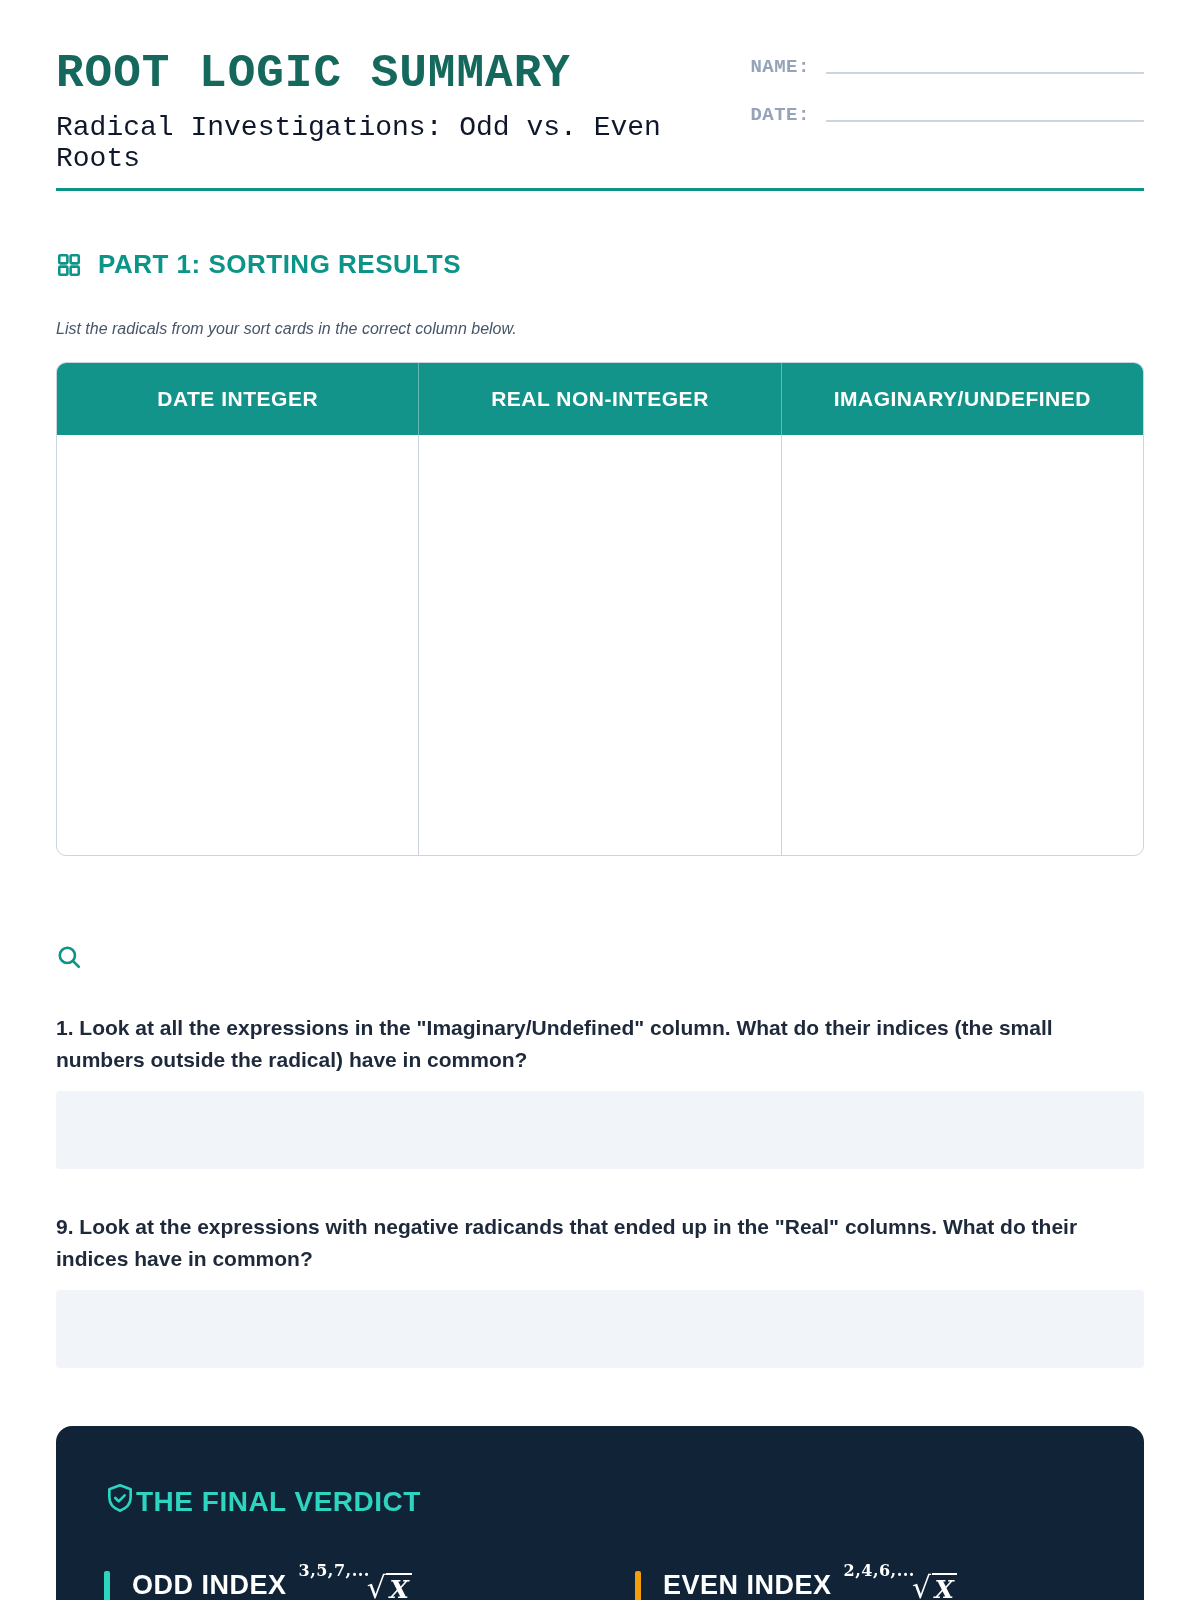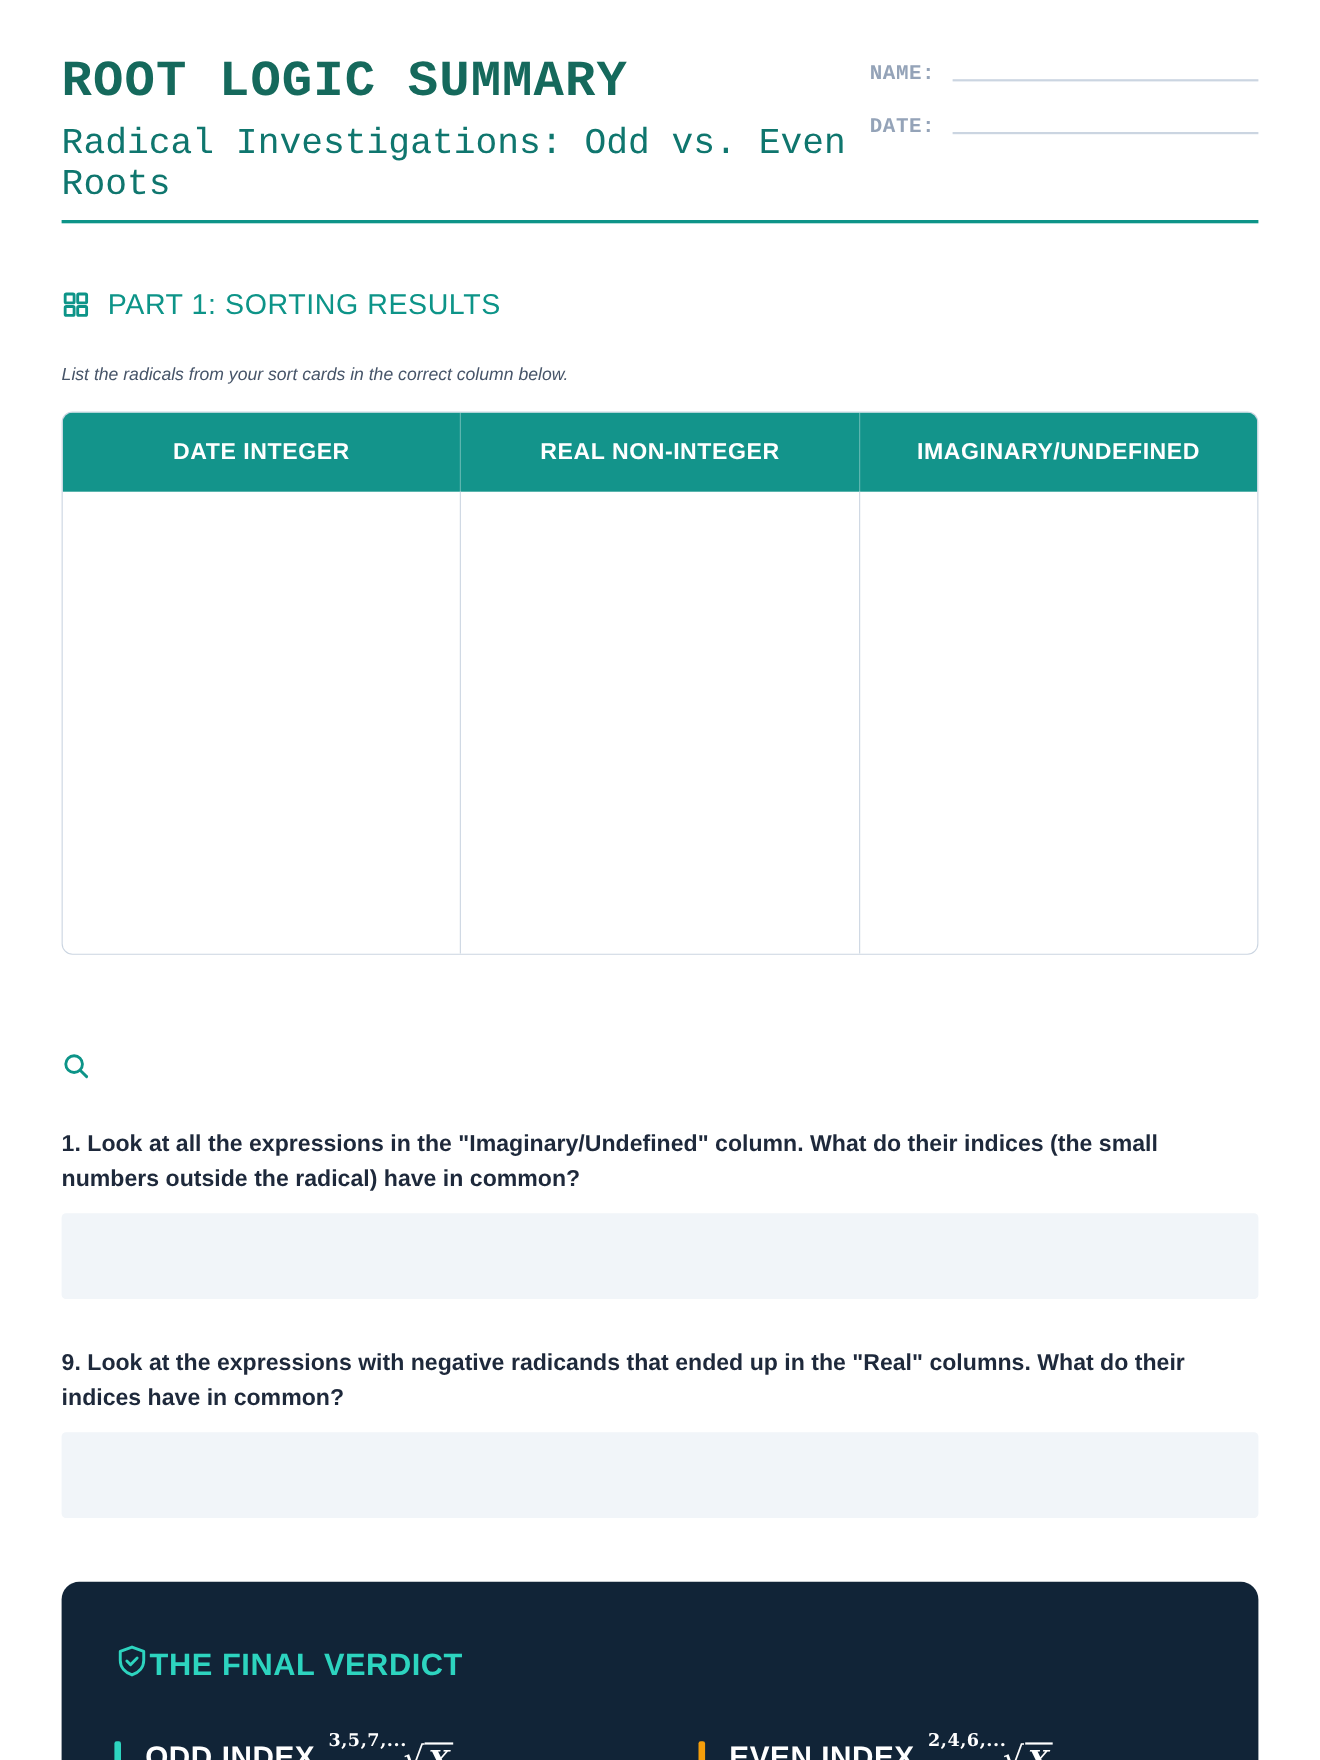--- a/index.html
+++ b/index.html
@@ -19,22 +19,22 @@
   .header { display: flex; justify-content: space-between; align-items: flex-start; font-family: Liberation Mono, monospace; }
   .page-title {
     font-size: 46px;
     font-weight: 800;
     letter-spacing: 1px;
     color: #15695c;
     line-height: 1.05;
   }
   .subtitle {
     margin-top: 14px;
-    font-size: 33px;
-    color: #0f766e;
+    font-size: 28px;
+    color: #0f172a;
   }
   .header-fields { width: 400px; padding-top: 6px; }
   .field-row { display: flex; align-items: flex-end; margin-bottom: 26px; }
   .field-label {
     font-size: 19px;
     font-weight: 700;
     letter-spacing: 0.5px;
     color: #94a3b8;
     margin-right: 16px;
     white-space: nowrap;
@@ -52,21 +52,21 @@
     margin-top: 14px;
   }
 
   
   .section-heading {
     display: flex;
     align-items: center;
     gap: 16px;
     color: #0d9488;
     font-size: 26px;
-    font-weight: 400;
+    font-weight: 700;
     letter-spacing: 0.5px;
   }
   .section-heading .icon { display: inline-flex; }
 
   
   .part1 { margin-top: 58px; }
   .instruction {
     margin-top: 40px;
     font-size: 16px;
     font-style: italic;

